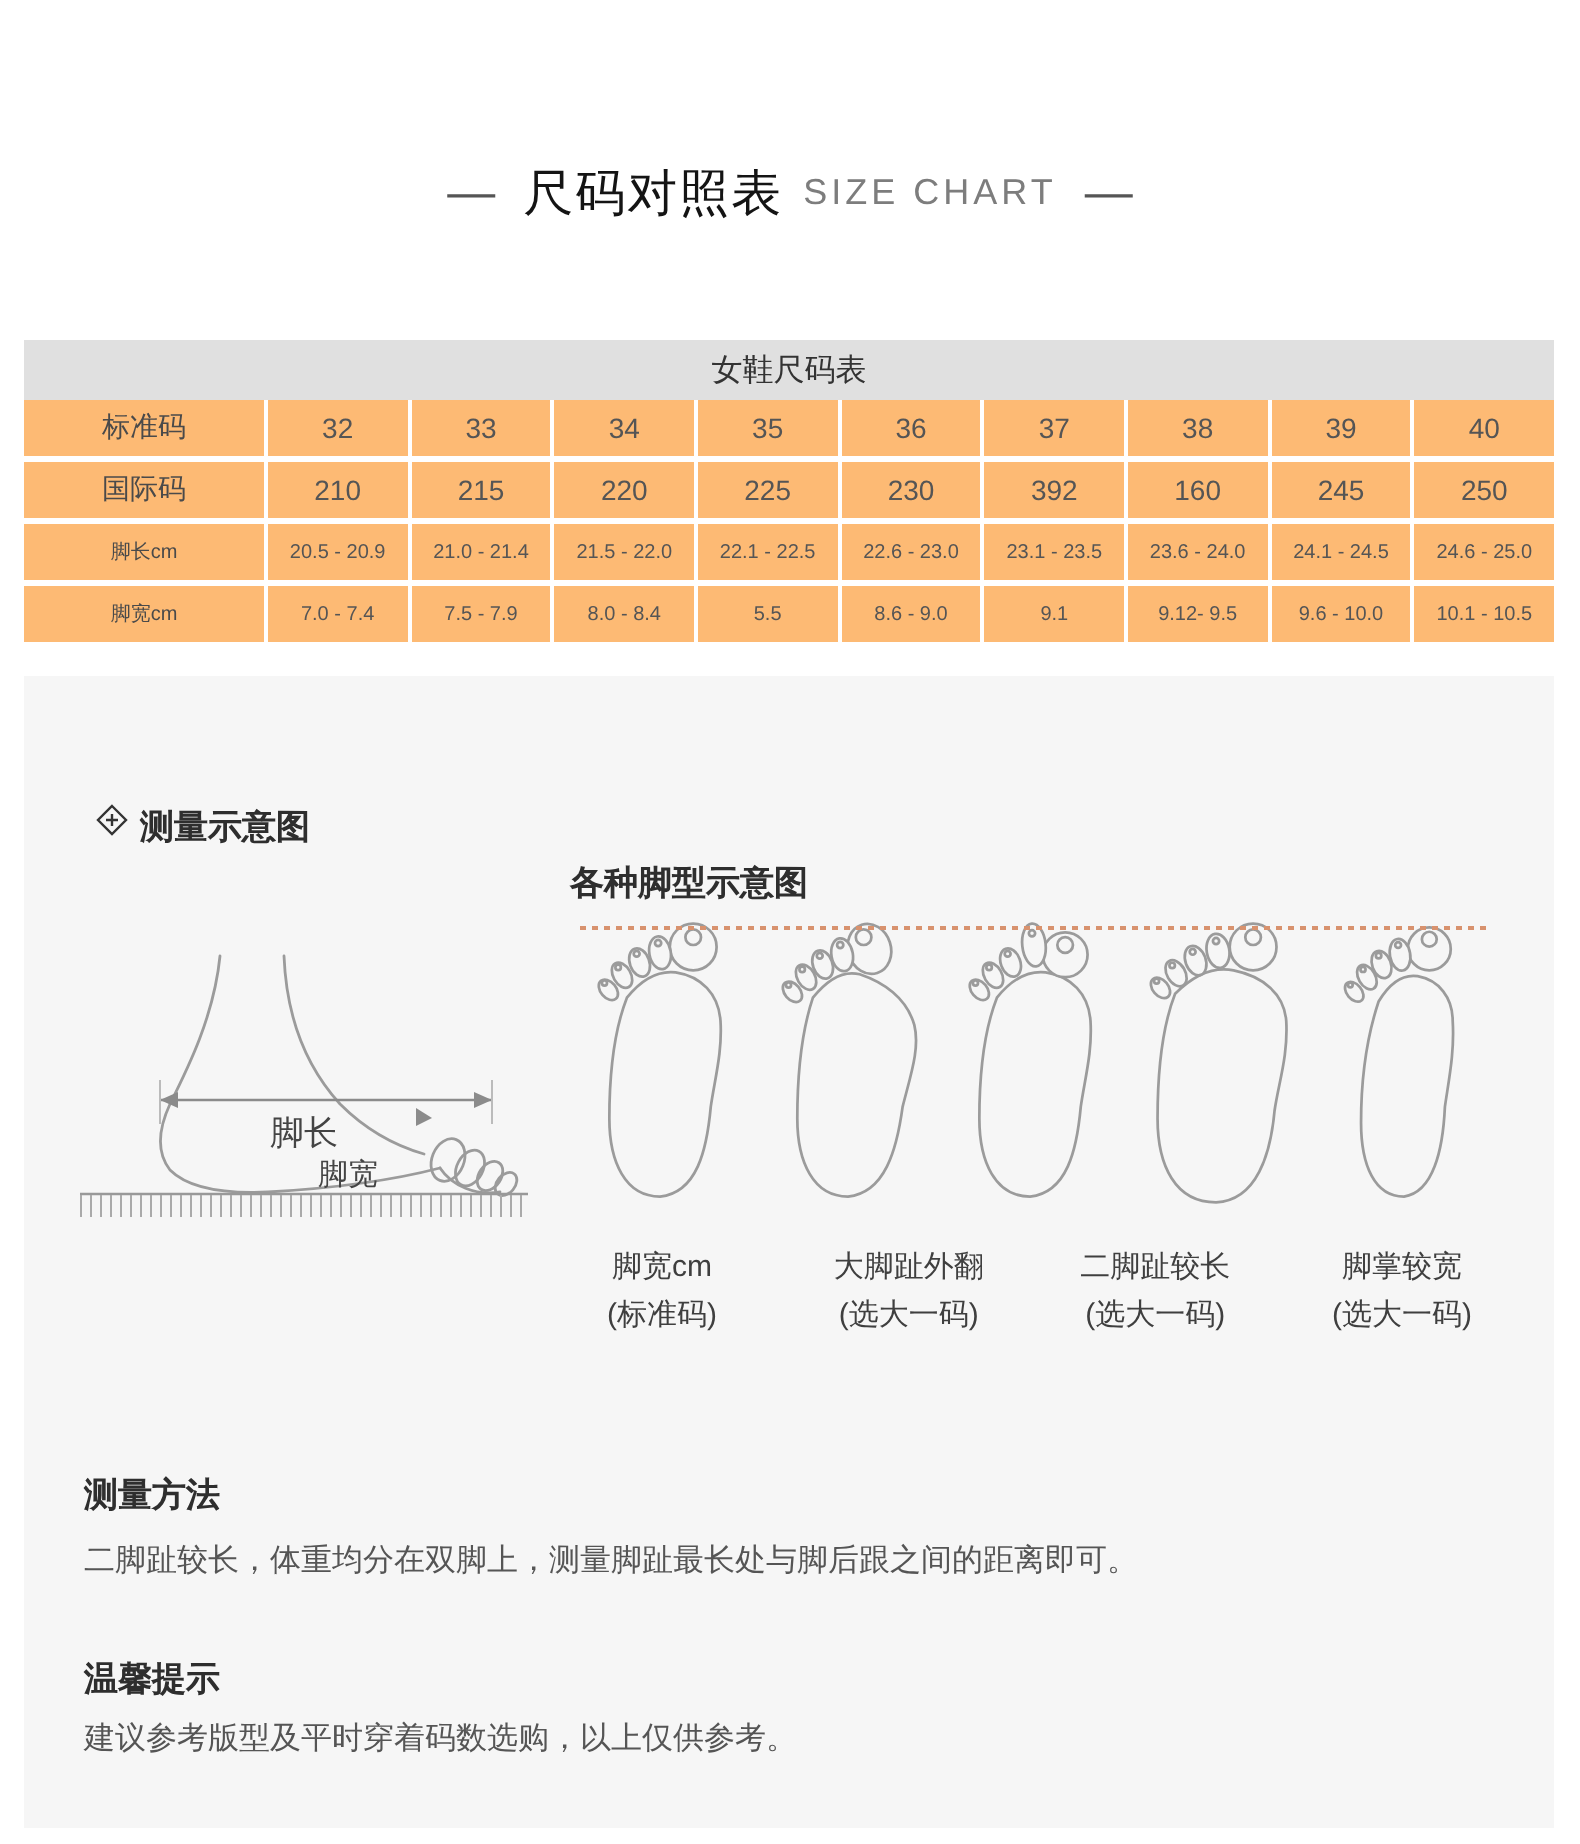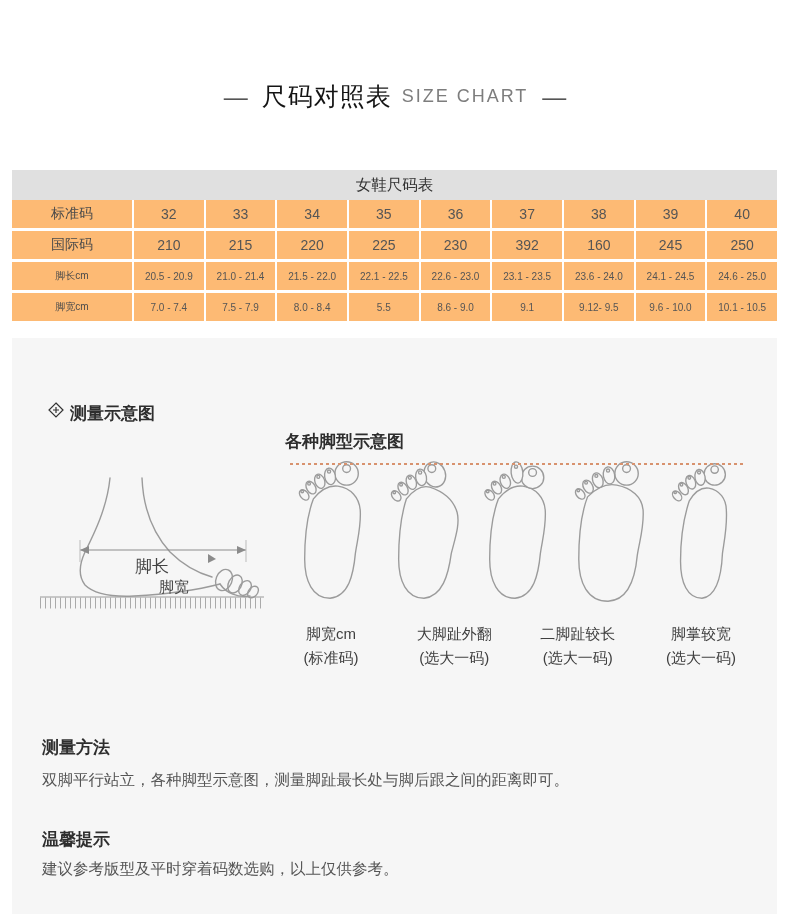--- a/index.html
+++ b/index.html
@@ -255,18 +255,18 @@
         <div>二脚趾较长</div>
         <div>(选大一码)</div>
       </div>
       <div class="flabel">
         <div>脚掌较宽</div>
         <div>(选大一码)</div>
       </div>
     </div>
 
     <div class="blk-head" id="method-head">测量方法</div>
-    <div class="blk-body" id="method-body">双脚平行站立，各种脚型示意图，测量脚趾最长处与脚后跟之间的距离即可。</div>
+    <div class="blk-body" id="method-body">二脚趾较长，体重均分在双脚上，测量脚趾最长处与脚后跟之间的距离即可。</div>
     <div class="blk-head" id="tips-head">温馨提示</div>
     <div class="blk-body" id="tips-body">建议参考版型及平时穿着码数选购，以上仅供参考。</div>
   </div>
 
 </div>
 
 </body></html>

